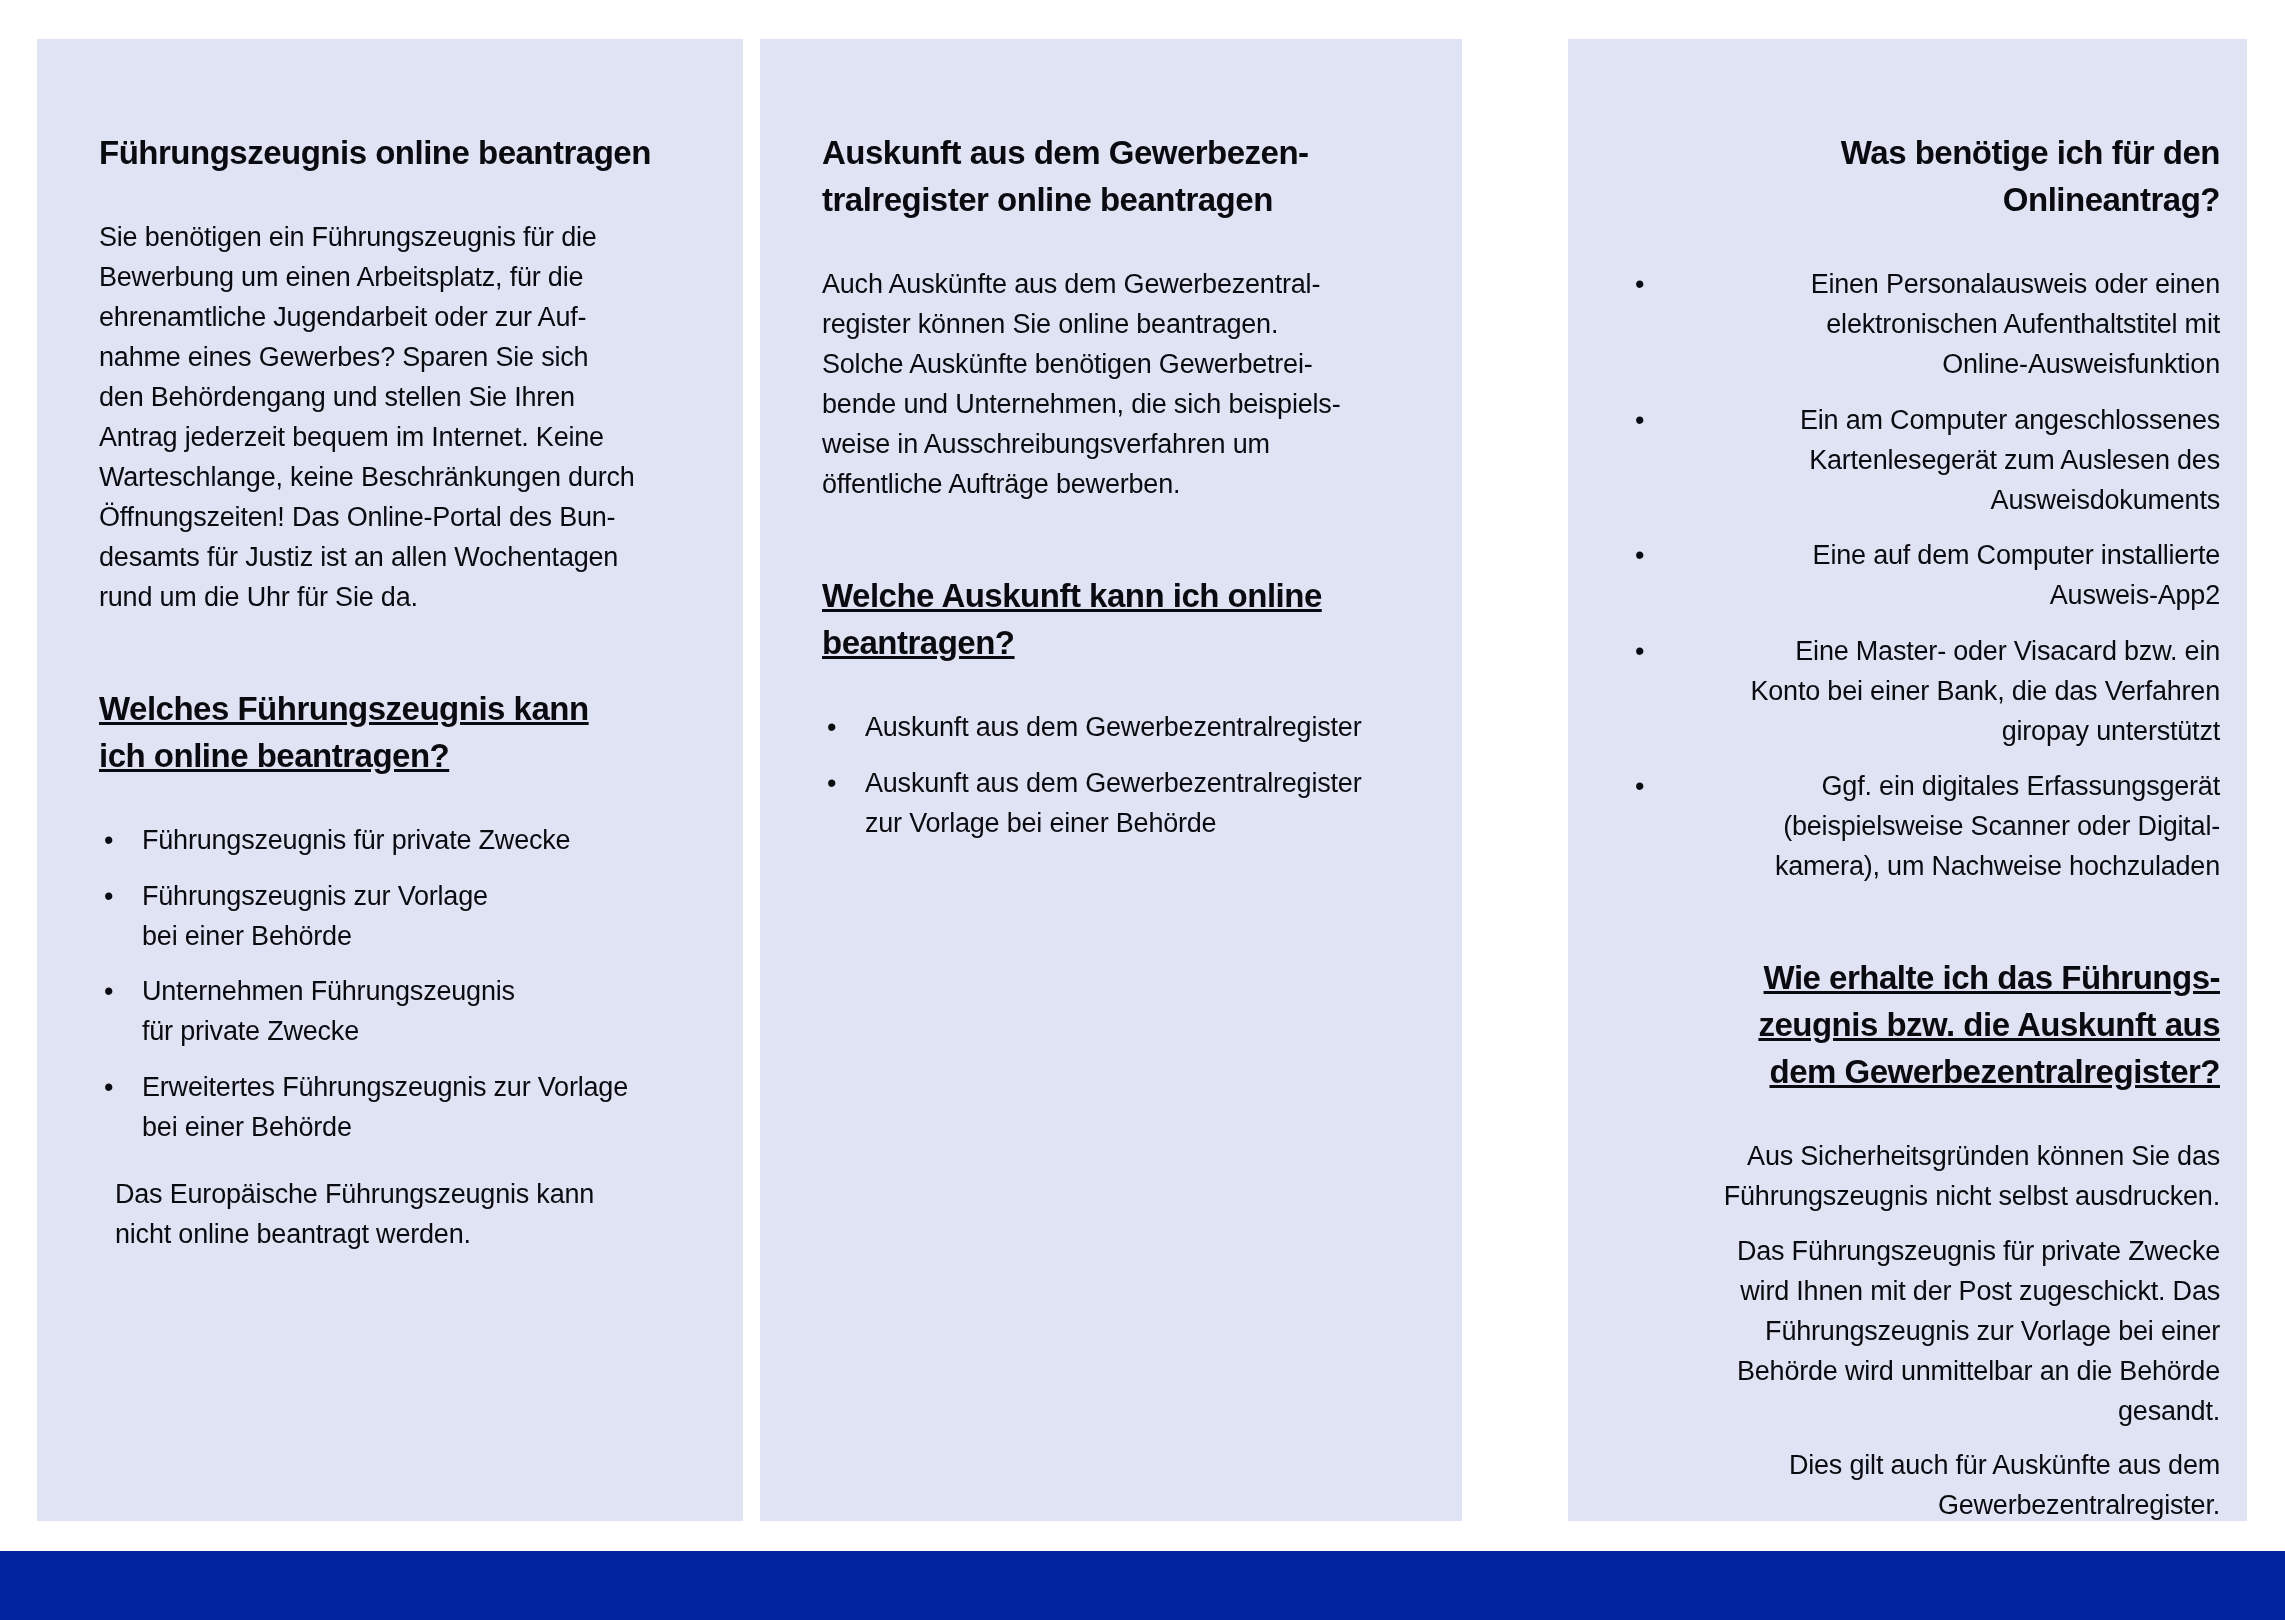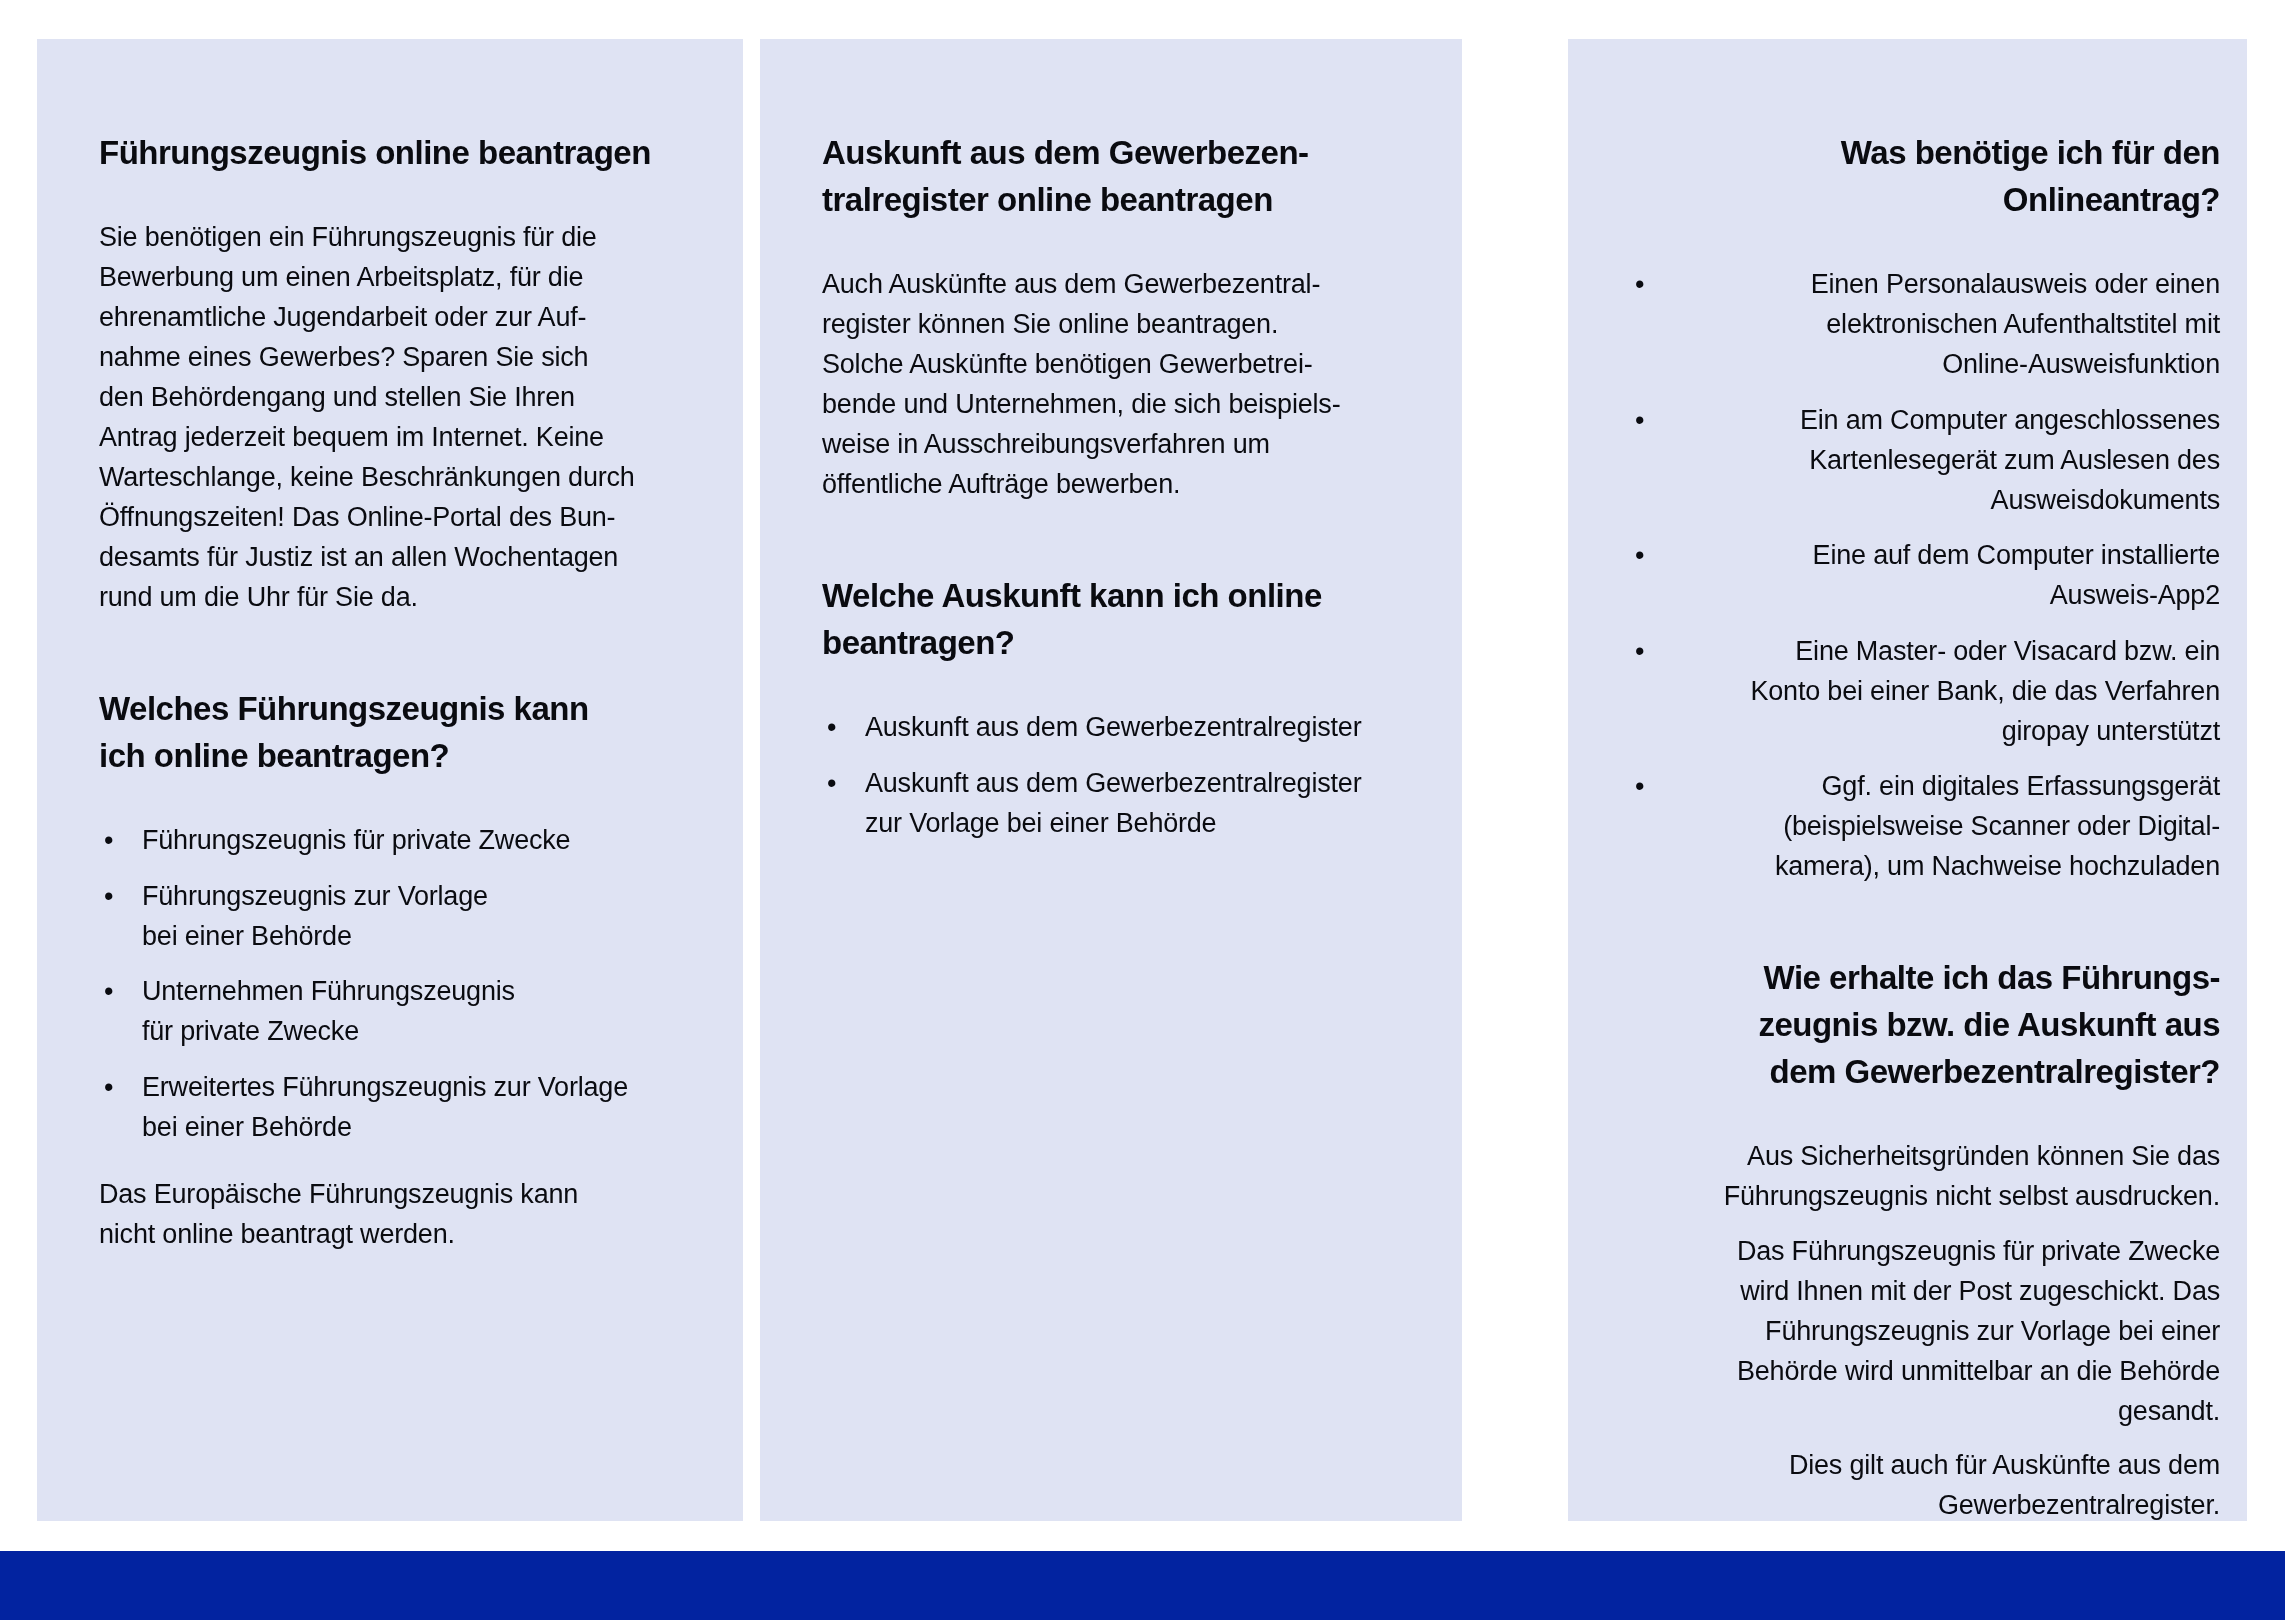--- a/index.html
+++ b/index.html
@@ -30,30 +30,30 @@
   .panel-3 { left: 1568px; width: 679px; text-align: right; }
 
   .heading {
     font-size: 33px;
     line-height: 47px;
     font-weight: bold;
     letter-spacing: -0.5px;
     margin: 0 0 41px 0;
     white-space: pre-line;
   }
-  .heading.mid { margin-top: 68px; }
+  .heading.mid { margin-top: 68px; text-decoration: underline; }
 
   .para {
     font-size: 27px;
     line-height: 40px;
     letter-spacing: -0.2px;
     margin: 0 0 14.6px 0;
     white-space: pre-line;
   }
-  .para.closing { margin-top: 27px; }
+  .para.closing { margin-top: 27px; margin-left: 16px; }
 
   ul.bullets {
     list-style: none;
     margin: 0 0 0 0;
     padding: 0;
   }
   ul.bullets li {
     position: relative;
     padding-left: 43px;
     margin: 0 0 15.5px 0;

